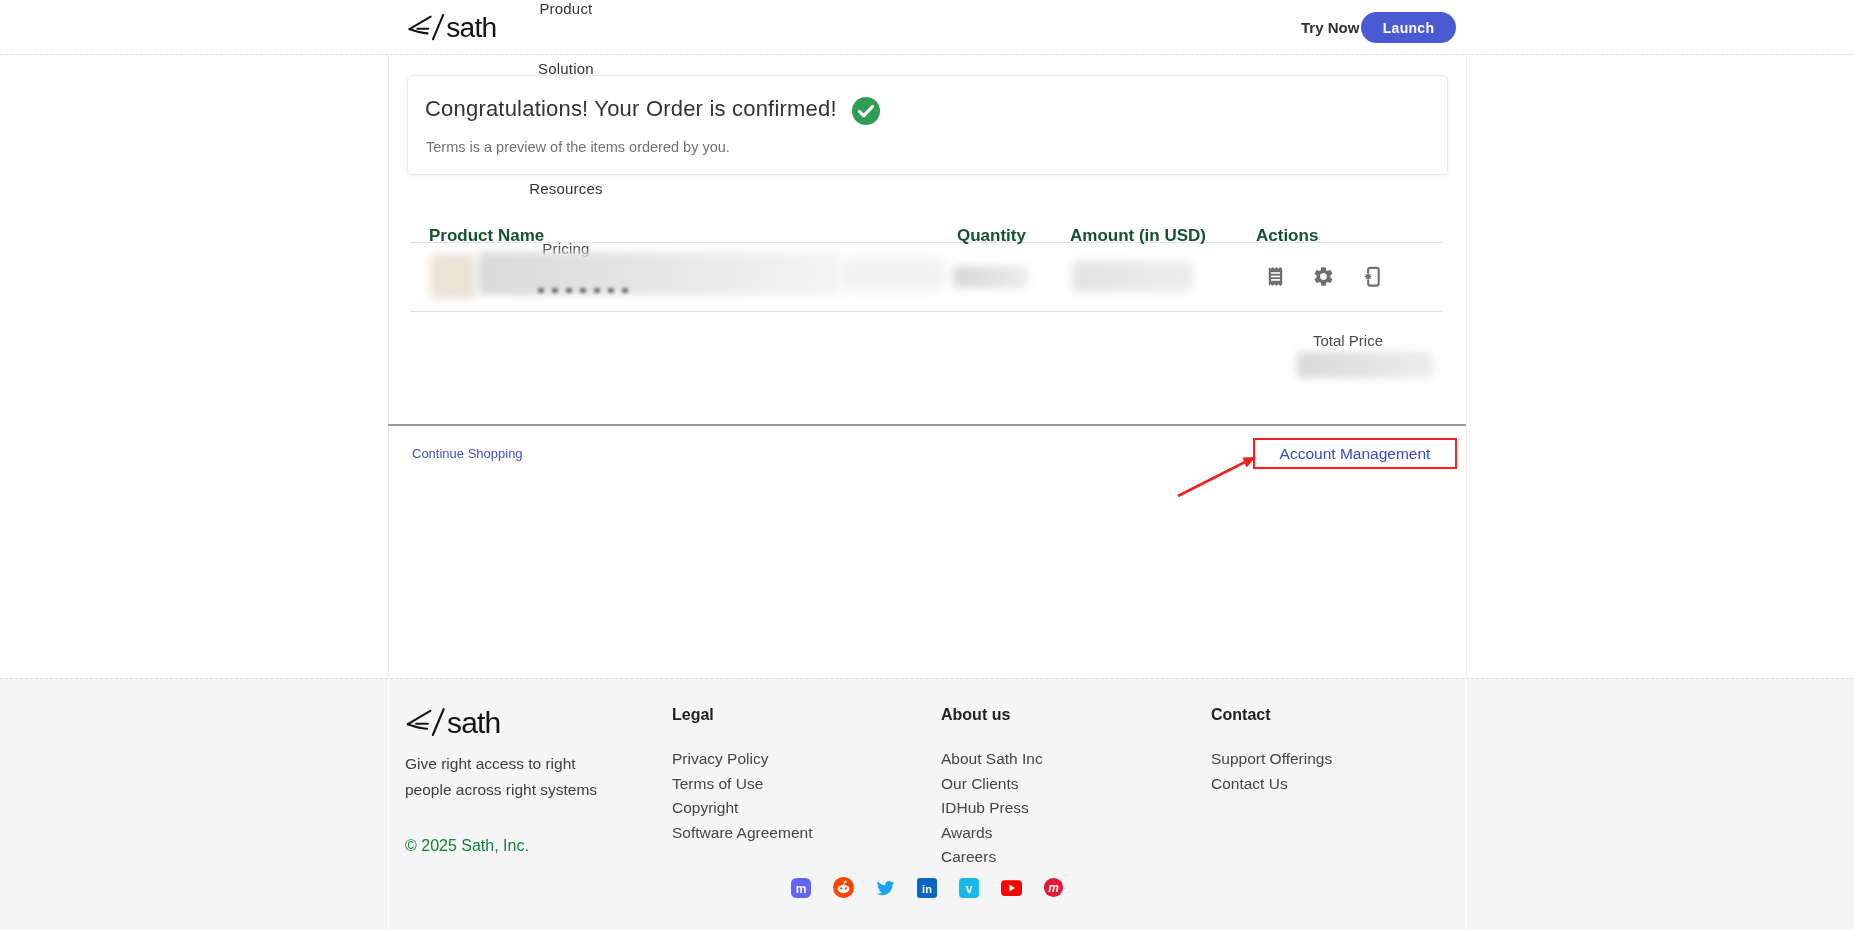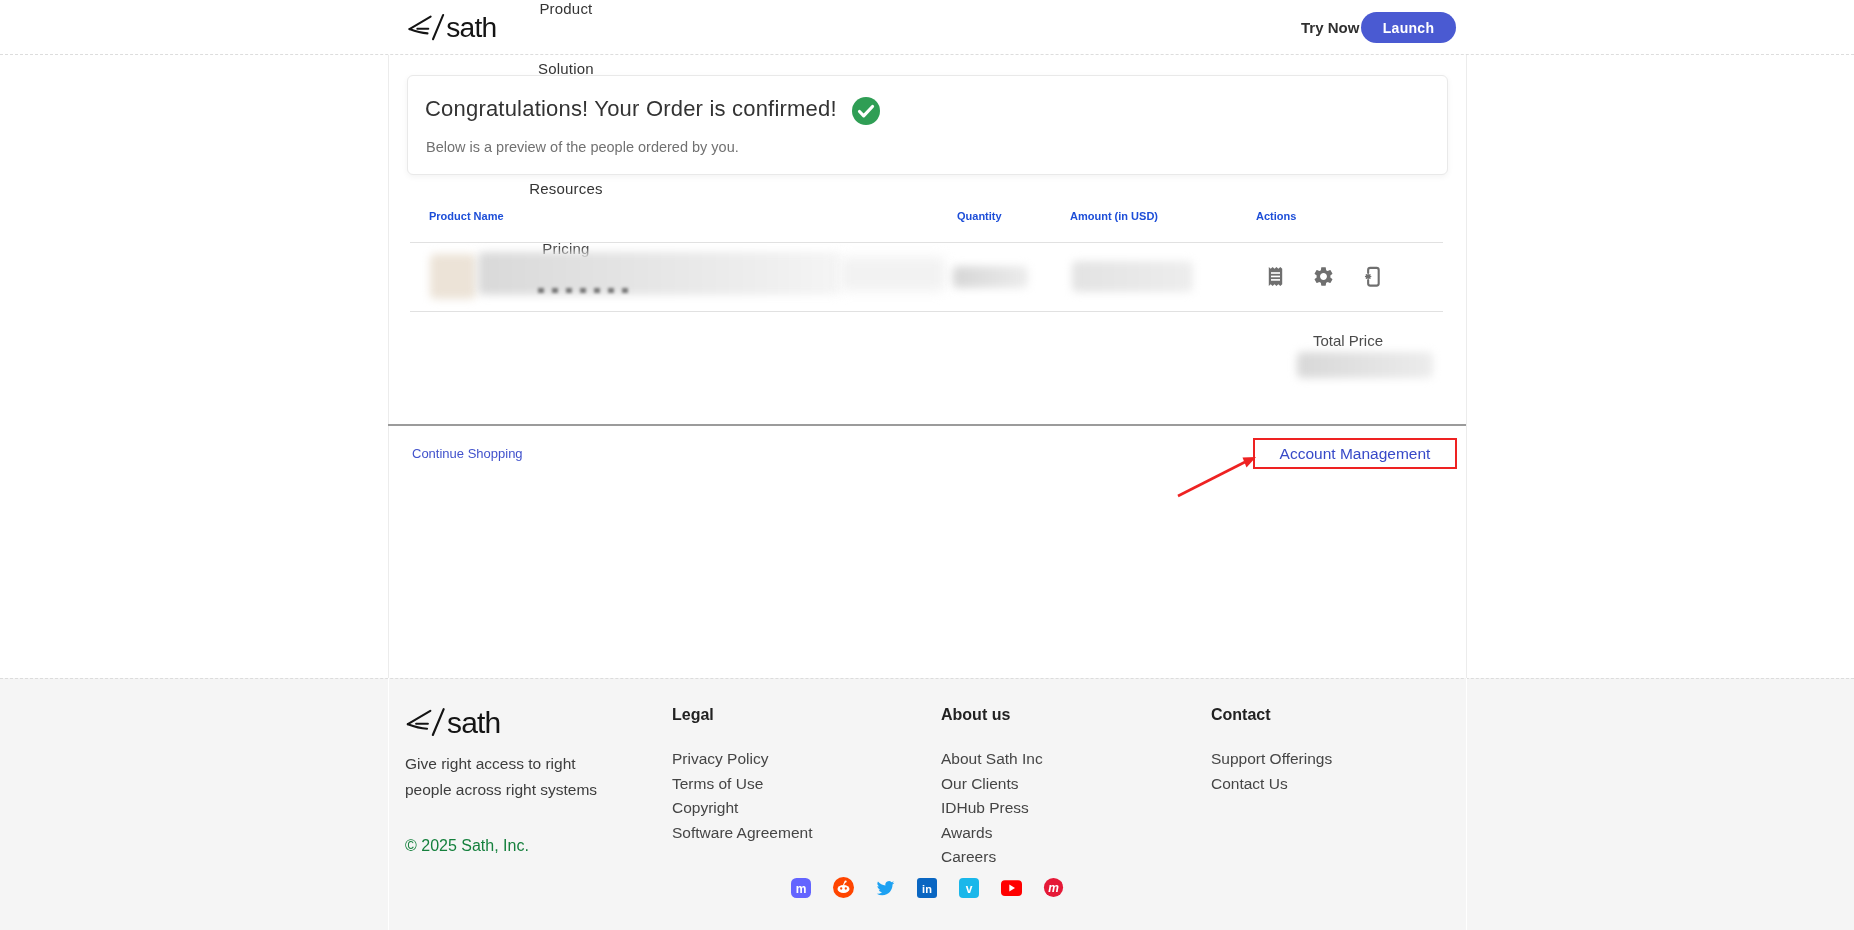--- a/index.html
+++ b/index.html
@@ -29,21 +29,21 @@
   
   .card { position:absolute; left:407px; top:75px; width:1041px; height:100px; background:#fff;
           border:1px solid #e9e9e9; border-radius:6px; box-shadow:0 2px 6px rgba(0,0,0,.05); }
   .card-title-row { position:absolute; left:17px; top:20px; display:flex; align-items:flex-start; gap:14px; }
   .card-title { font-size:22px; font-weight:500; color:#333; letter-spacing:.2px; }
   .card-sub { position:absolute; left:18px; top:63px; font-size:14.5px; color:#717171; }
 
   
   .table { position:absolute; left:410px; top:196px; width:1033px; }
   .thead { position:relative; height:47px; border-bottom:1px solid #e1e1e1; }
-  .th { position:absolute; top:14px; font-size:11px; font-weight:600; color:#1d4ed8; }
+  .th { position:absolute; top:30px; font-size:17px; font-weight:600; color:#14532d; }
   .th.product { left:19px; } .th.qty { left:547px; } .th.amount { left:660px; } .th.actions { left:846px; }
   .trow { position:relative; height:69px; border-bottom:1px solid #e1e1e1; }
   .blur { filter:blur(4px); border-radius:5px; }
   .img-redact { position:absolute; left:20px; top:11px; width:46px; height:45px; background:#ece3d7; }
   .name-redact { position:absolute; left:68px; top:9px; width:362px; height:43px;
                  background:linear-gradient(90deg,#d9d9d9,#ededed 75%,#f5f5f5); }
   .name-tail-redact { position:absolute; left:430px; top:14px; width:105px; height:34px; background:#f2f2f2; filter:blur(6px); border-radius:5px; }
   .name-specks { position:absolute; left:128px; top:45px; width:92px; height:5px; opacity:.65; filter:blur(1.5px);
                  background:repeating-linear-gradient(90deg,#3a3a3a 0 6px,transparent 6px 14px); }
   .qty-redact { position:absolute; left:543px; top:23px; width:75px; height:22px;
@@ -115,21 +115,21 @@
   <div class="rail right"></div>
 
   <div class="card">
     <div class="card-title-row">
       <span class="card-title">Congratulations! Your Order is confirmed!</span>
       <svg width="30" height="30" viewBox="0 0 30 30">
         <circle cx="15" cy="15" r="14" fill="#2f9e55"></circle>
         <path d="M8.5 15.5 l4.2 4.3 L21.5 10.5" stroke="#fff" stroke-width="3.2" fill="none" stroke-linecap="round" stroke-linejoin="round"></path>
       </svg>
     </div>
-    <div class="card-sub">Below is a preview of the people ordered by you.</div>
+    <div class="card-sub">Terms is a preview of the items ordered by you.</div>
   </div>
 
   <div class="table">
     <div class="thead">
       <span class="th product">Product Name</span>
       <span class="th qty">Quantity</span>
       <span class="th amount">Amount (in USD)</span>
       <span class="th actions">Actions</span>
     </div>
     <div class="trow">

